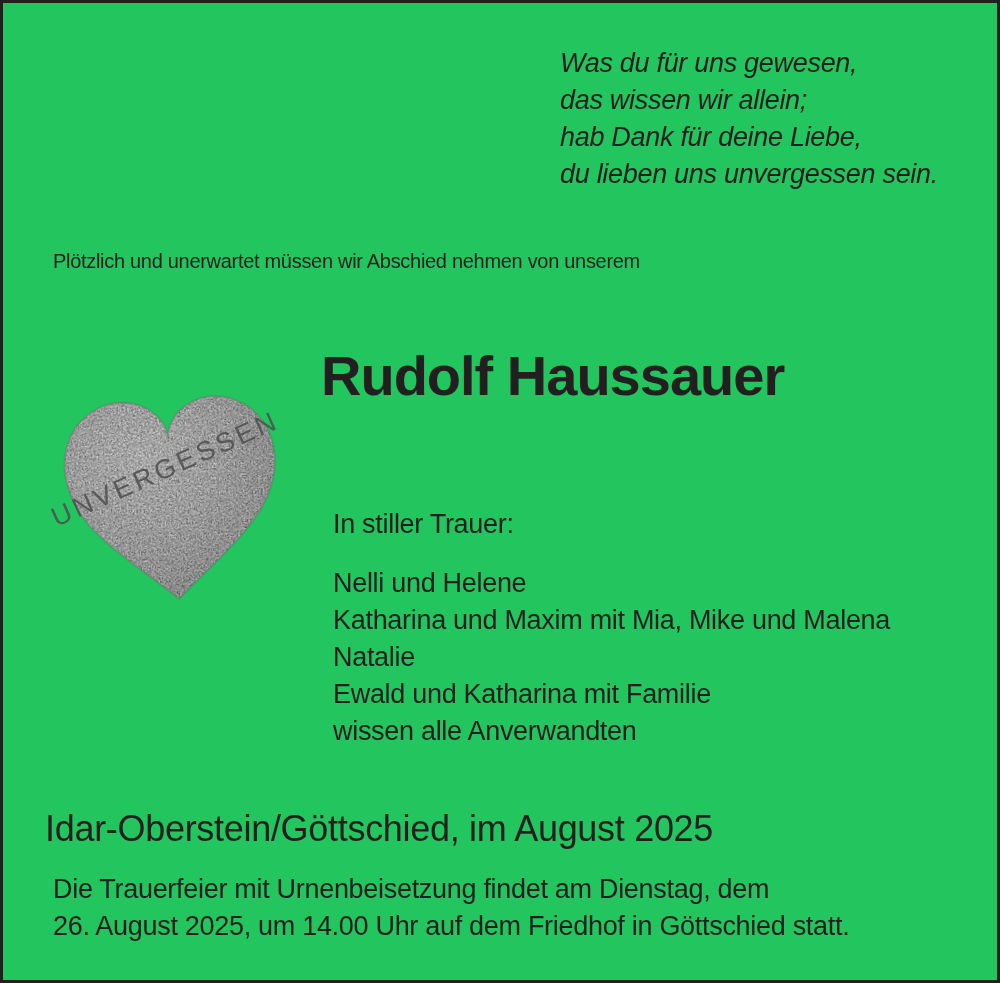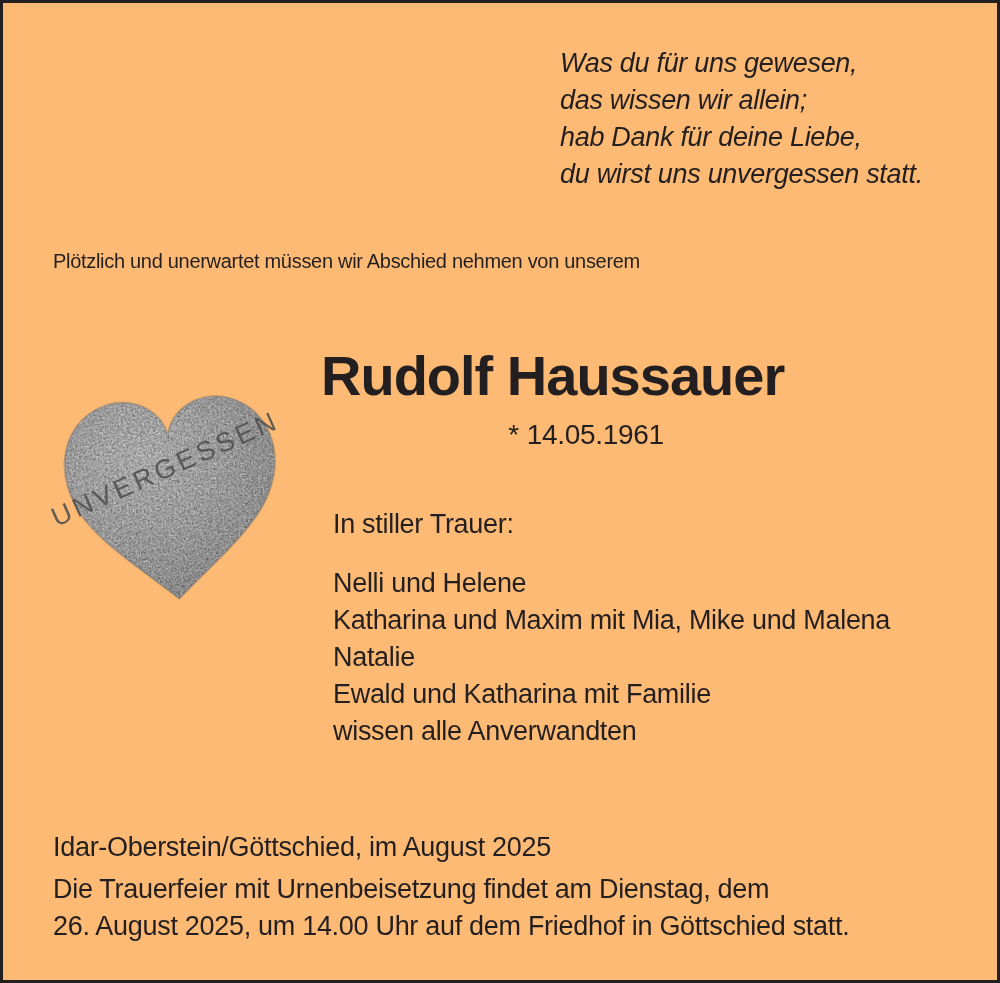--- a/index.html
+++ b/index.html
@@ -5,21 +5,21 @@
   html, body {
     margin: 0;
     padding: 0;
     background: #ffffff;
   }
   .page {
     position: relative;
     width: 1000px;
     height: 983px;
     box-sizing: border-box;
-    background: #fdba74;
+    background: #22c55e;
     border: 3px solid #231f20;
     overflow: hidden;
     font-family: "Liberation Sans", "DejaVu Sans", sans-serif;
     color: #231f20;
   }
 
   
   .poem {
     position: absolute;
     left: 557px;
@@ -88,57 +88,55 @@
     letter-spacing: -0.3px;
     white-space: nowrap;
   }
   .mourning-heading {
     margin-bottom: 22px;
   }
 
   
   .place-date {
     position: absolute;
-    left: 50px;
+    left: 42px;
     top: 805px;
-    font-size: 27px;
+    font-size: 36px;
     letter-spacing: -0.3px;
     white-space: nowrap;
-    margin-top: 24px;
   }
   .ceremony {
     position: absolute;
     left: 50px;
     top: 868px;
     font-size: 27px;
     line-height: 37px;
     letter-spacing: -0.3px;
     white-space: nowrap;
   }
 </style>
 </head>
 <body>
 
 <div class="page">
 
   <div class="poem">
     <div>Was du für uns gewesen,</div>
     <div>das wissen wir allein;</div>
     <div>hab Dank für deine Liebe,</div>
-    <div>du wirst uns unvergessen statt.</div>
+    <div>du lieben uns unvergessen sein.</div>
   </div>
 
   <div class="intro">
     <div>Plötzlich und unerwartet müssen wir Abschied nehmen von unserem</div>
   </div>
 
   <div class="name-block">
     <h1 class="deceased-name">Rudolf Haussauer</h1>
     <div class="dates">
-      <span><span class="date-symbol">*</span><span>14.05.1961</span></span>
     </div>
   </div>
 
   <div class="heart-wrap">
     <svg width="266" height="246" viewBox="0 0 266 246" xmlns="http://www.w3.org/2000/svg">
       <defs>
         <radialGradient id="stoneGrad" cx="40%" cy="34%" r="78%">
           <stop offset="0%" stop-color="#c6c6c6"></stop>
           <stop offset="40%" stop-color="#adadad"></stop>
           <stop offset="72%" stop-color="#939393"></stop>

